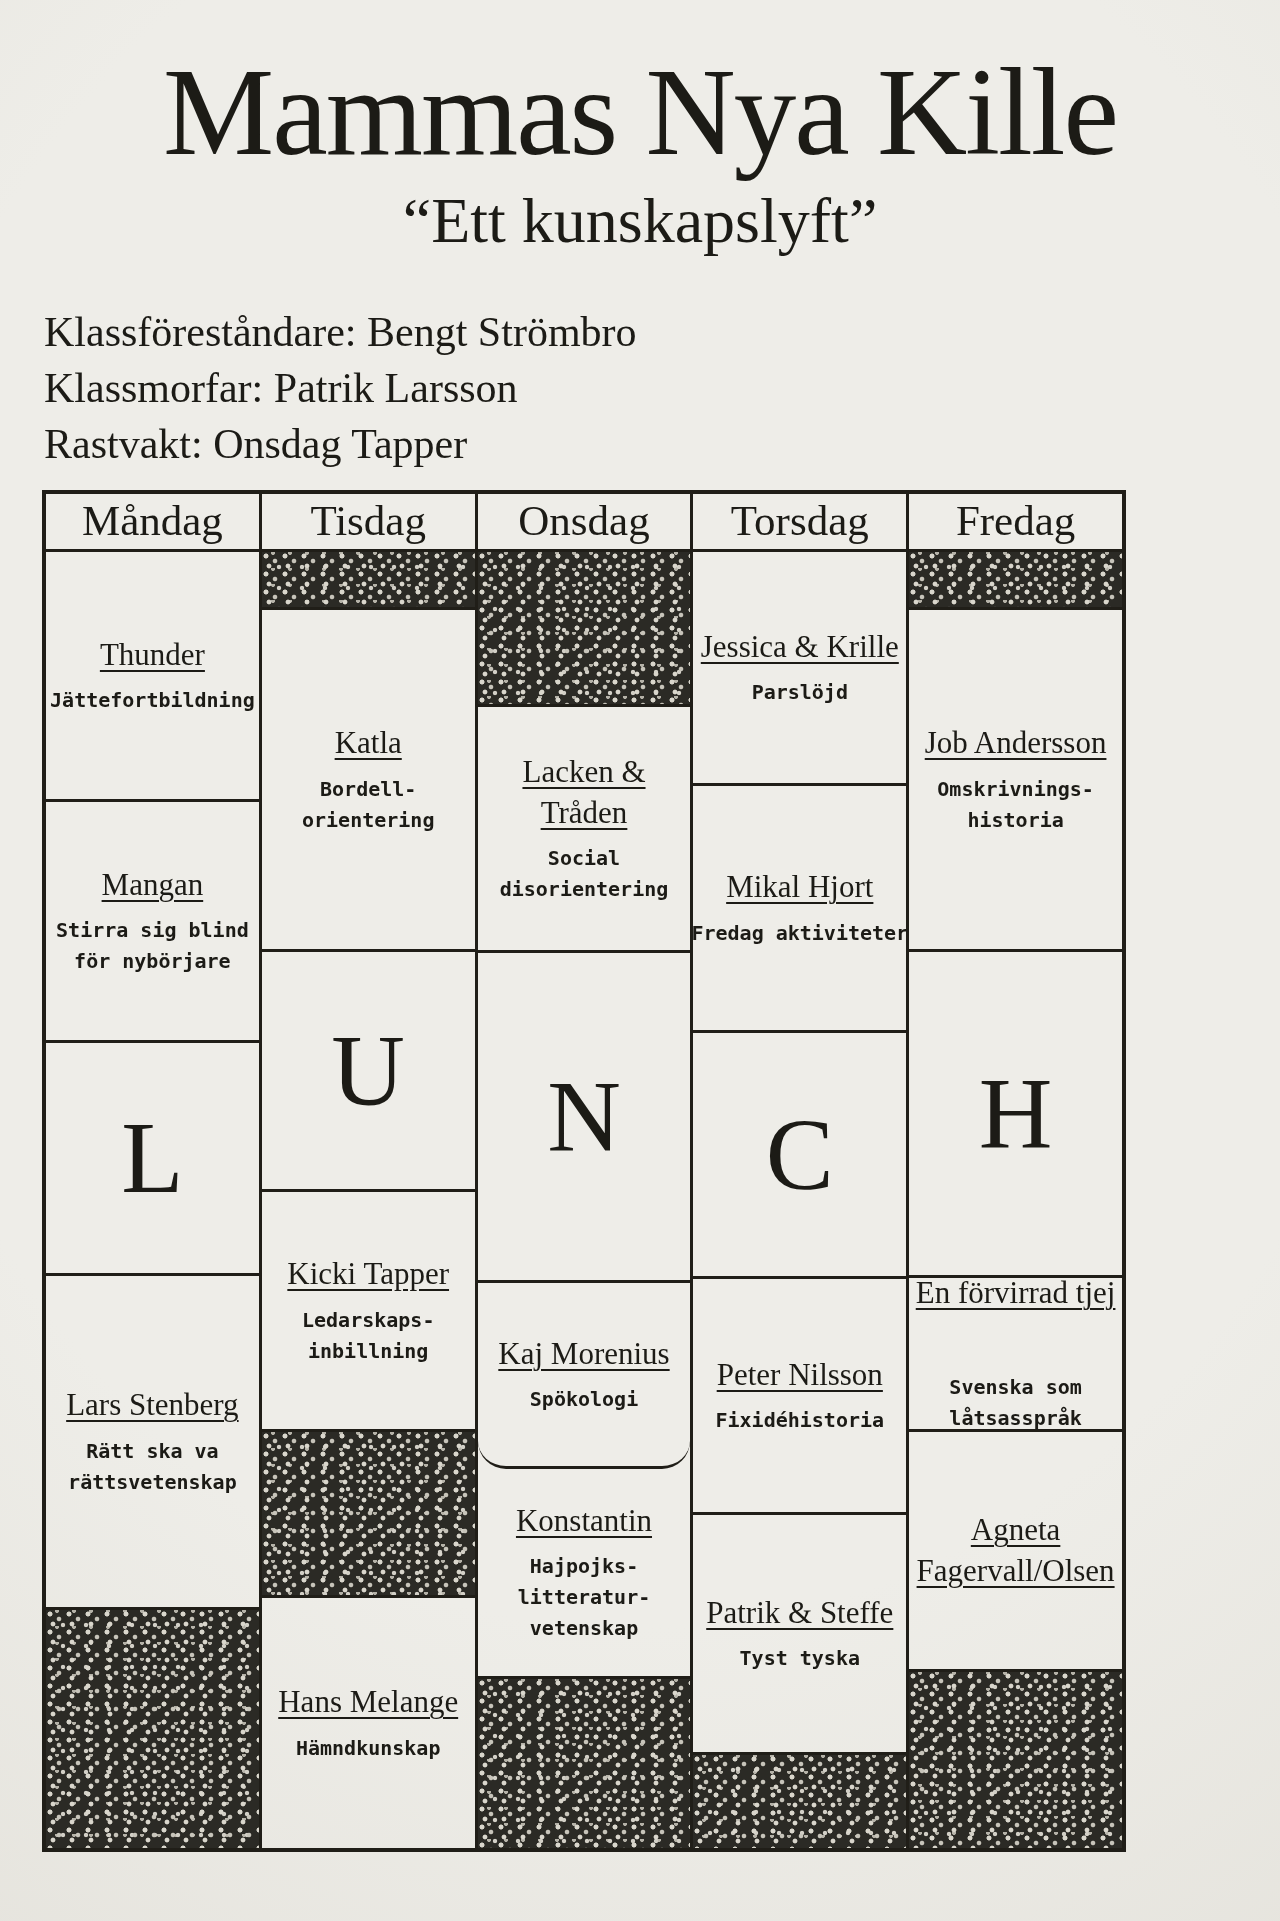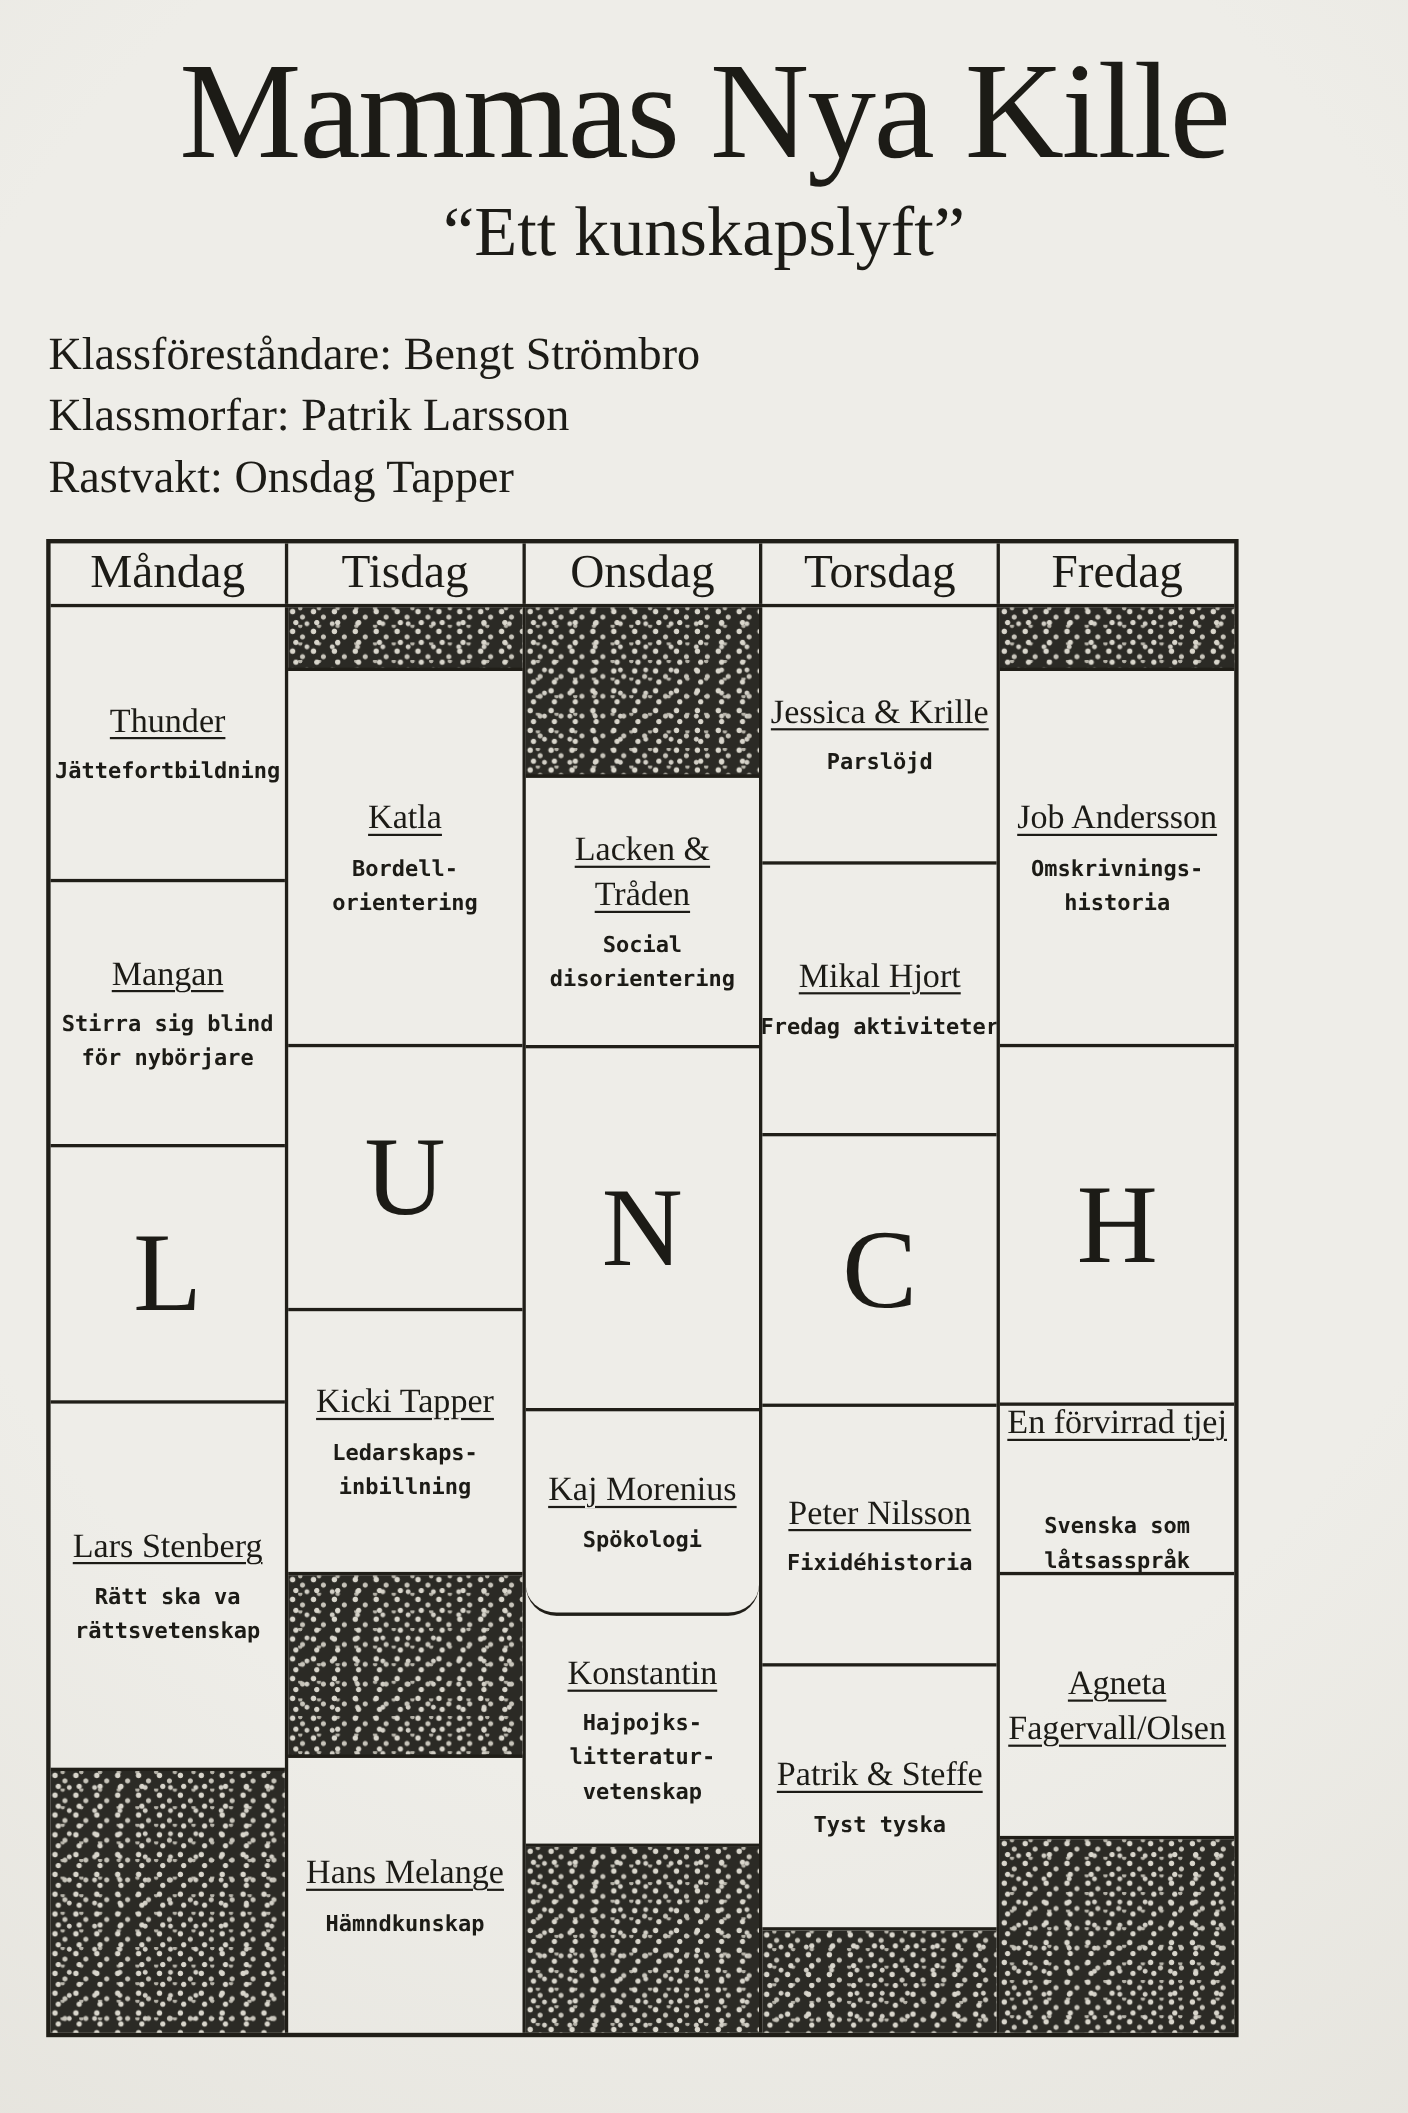--- a/index.html
+++ b/index.html
@@ -7,21 +7,21 @@
     width:1280px;height:1921px;
     font-family:"Liberation Serif", serif;
     color:var(--ink,#1c1b16);
     background:#e8e6e0;
   }
   .page{
     position:relative;width:1280px;height:1921px;overflow:hidden;
     background:radial-gradient(ellipse 110% 85% at 50% 38%, #eeede8 55%, #e3e1da 100%);
   }
   .page-title{
-    padding-top:40px;margin:0;
+    padding-top:50px;margin:0;
     font-size:125px;line-height:1;font-weight:normal;
     text-align:center;letter-spacing:-2px;font-family:Liberation Serif, serif;
   }
   .page-subtitle{
     margin-top:14px;
     font-size:64px;line-height:1;font-weight:normal;
     text-align:center;
   }
   .info-block{
     margin:52px 0 0 44px;

